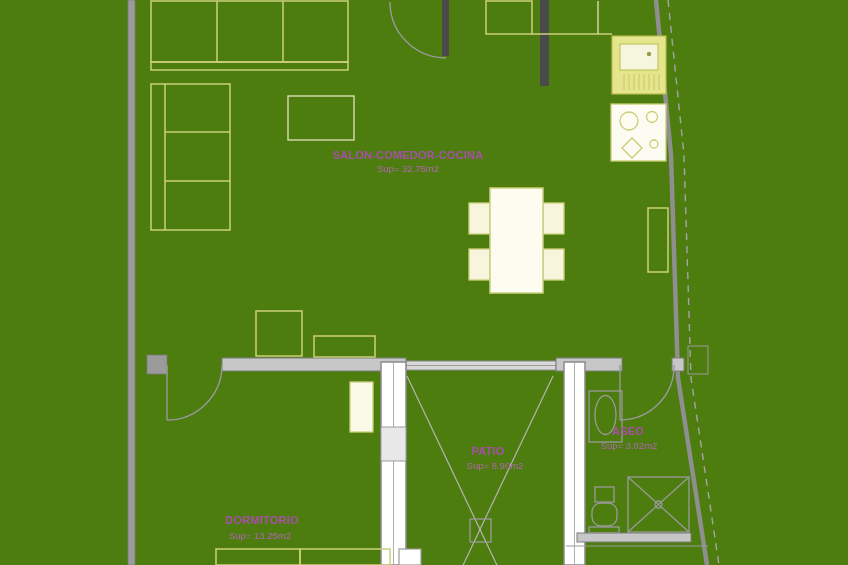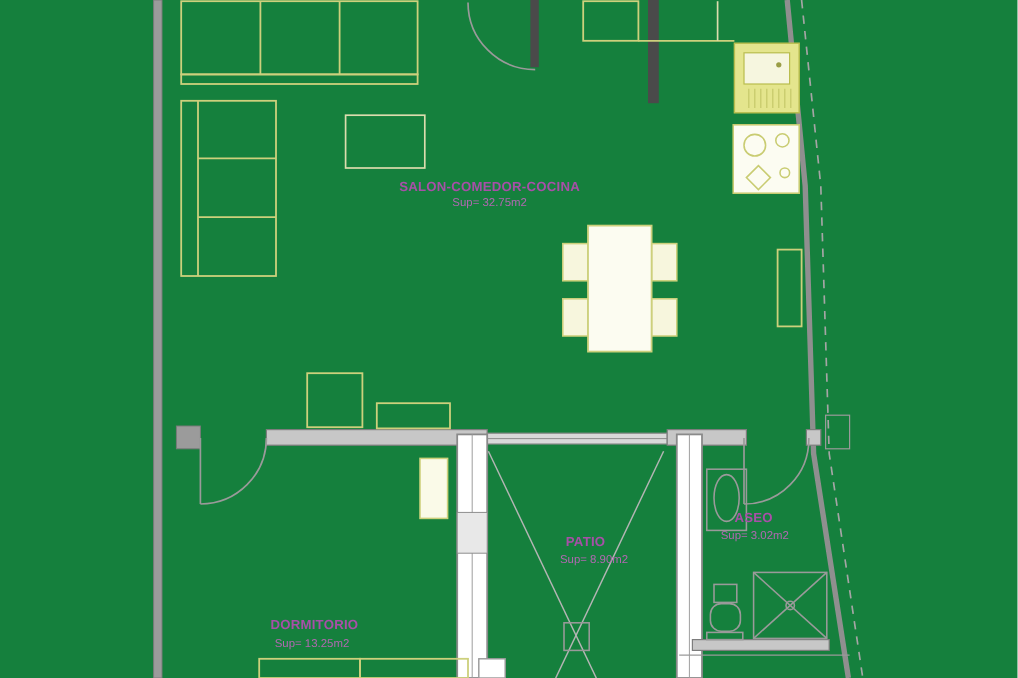--- a/index.html
+++ b/index.html
@@ -1,16 +1,16 @@
 <!DOCTYPE html>
 <html><head>
 <meta charset="utf-8">
 <style>
   html,body{margin:0;padding:0;background:#ffffff;}
-  .canvas{position:relative;width:848px;height:565px;background:#15803d;overflow:hidden;
+  .canvas{position:relative;width:848px;height:565px;background:#4d7c0f;overflow:hidden;
           font-family:"Liberation Sans",sans-serif;}
   svg{position:absolute;left:0;top:0;}
 
   
   .wall-band{fill:#c7c7c7;stroke:#7d7d7d;stroke-width:1;}
   .wall-solid{fill:#9b9b9b;stroke:#7a7a7a;stroke-width:0.8;}
   .wall-dark{fill:#4a4a4a;stroke:none;}
   .wall-double{fill:#ffffff;stroke:#8a8a8a;stroke-width:1.5;}
   .wall-line{stroke:#8f8f8f;stroke-width:4.5;fill:none;}
   .wall-thin{stroke:#9a9a9a;stroke-width:1;fill:none;}

